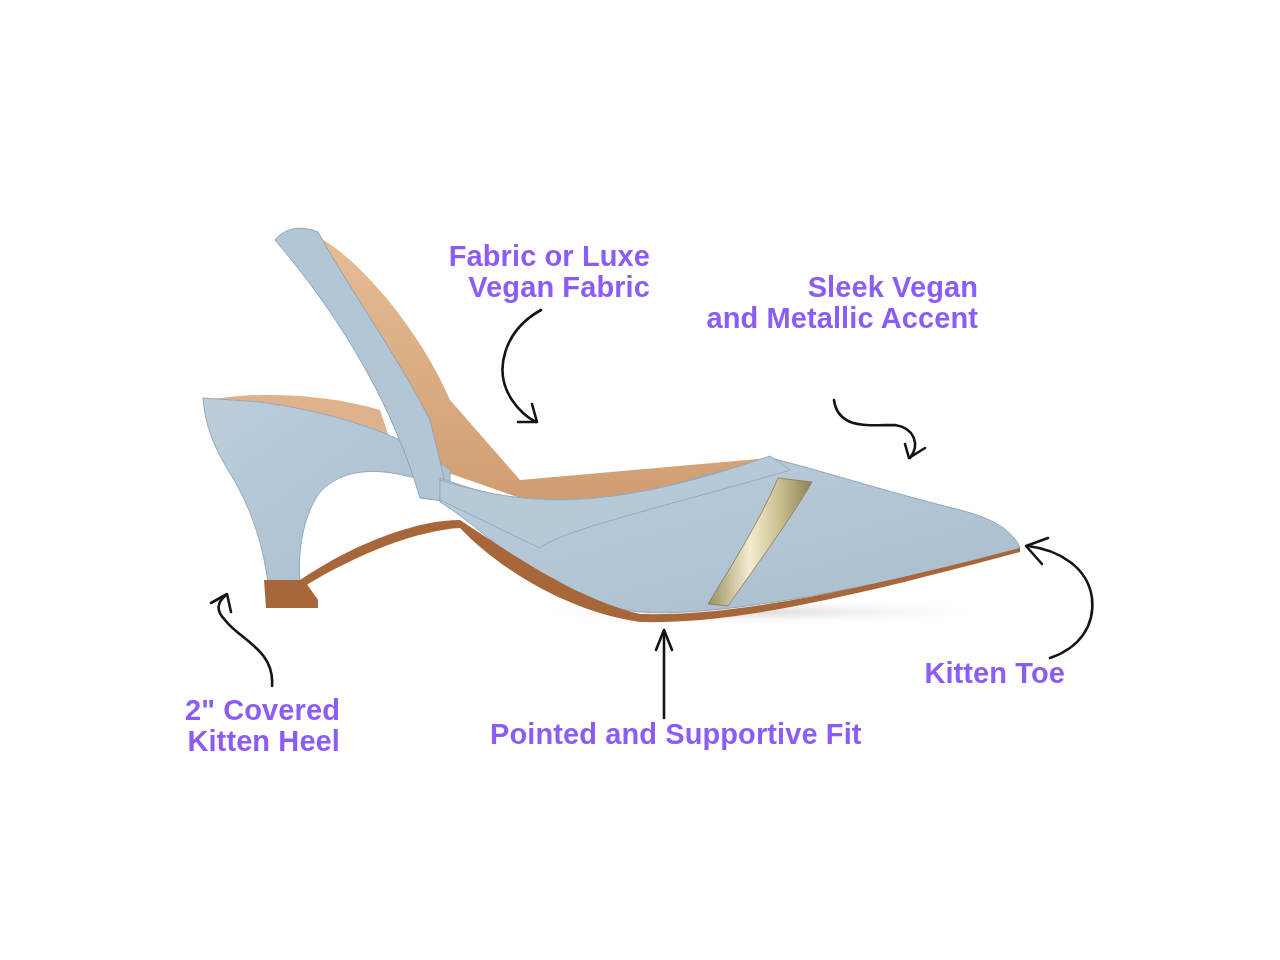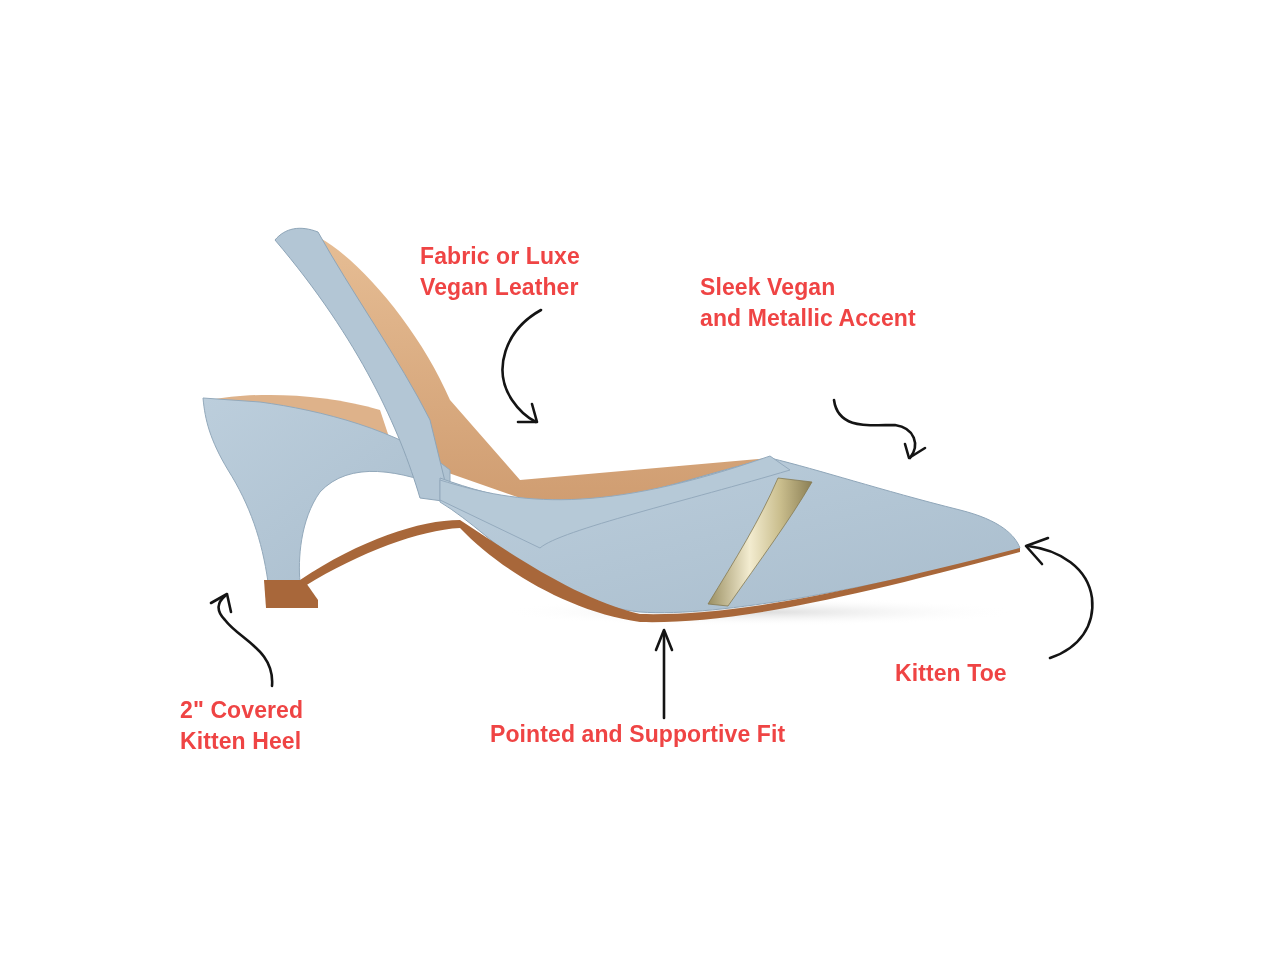--- a/index.html
+++ b/index.html
@@ -1,20 +1,20 @@
 <!DOCTYPE html>
 <html><head>
 <meta charset="utf-8">
 <style>
   html, body { margin: 0; padding: 0; background: #ffffff; }
   body { width: 1280px; height: 960px; position: relative; overflow: hidden;
          font-family: "Liberation Sans", "DejaVu Sans", sans-serif; color: #111; }
   .stage { position: absolute; inset: 0; }
-  .label { position: absolute; font-weight: bold; font-size: 23px; line-height: 31px;
-           text-align: left; color: #ef4444; letter-spacing: 0.1px; }
+  .label { position: absolute; font-weight: bold; font-size: 29px; line-height: 31px;
+           text-align: right; color: #8b5cf6; letter-spacing: 0.1px; }
   .label span { display: block; white-space: nowrap; }
   svg { position: absolute; left: 0; top: 0; }
 </style>
 </head>
 <body>
 
 <div class="stage">
 
   <svg width="1280" height="960" viewBox="0 0 1280 960">
     <defs>
@@ -92,21 +92,21 @@
 
       <g>
         <path d="M1050 658 C 1080 648, 1095 625, 1092 598 C 1088 568, 1060 550, 1028 546"></path>
         <path d="M1048 538 L 1026 546 L 1042 564"></path>
       </g>
     </g>
   </svg>
 
   <div class="label" style="left:420px; top:241px; width:230px;">
     <span>Fabric or Luxe</span>
-    <span>Vegan Leather</span>
+    <span>Vegan Fabric</span>
   </div>
 
   <div class="label" style="left:700px; top:272px; width:278px;">
     <span>Sleek Vegan</span>
     <span>and Metallic Accent</span>
   </div>
 
   <div class="label" style="left:180px; top:695px; width:160px;">
     <span>2" Covered</span>
     <span>Kitten Heel</span>

